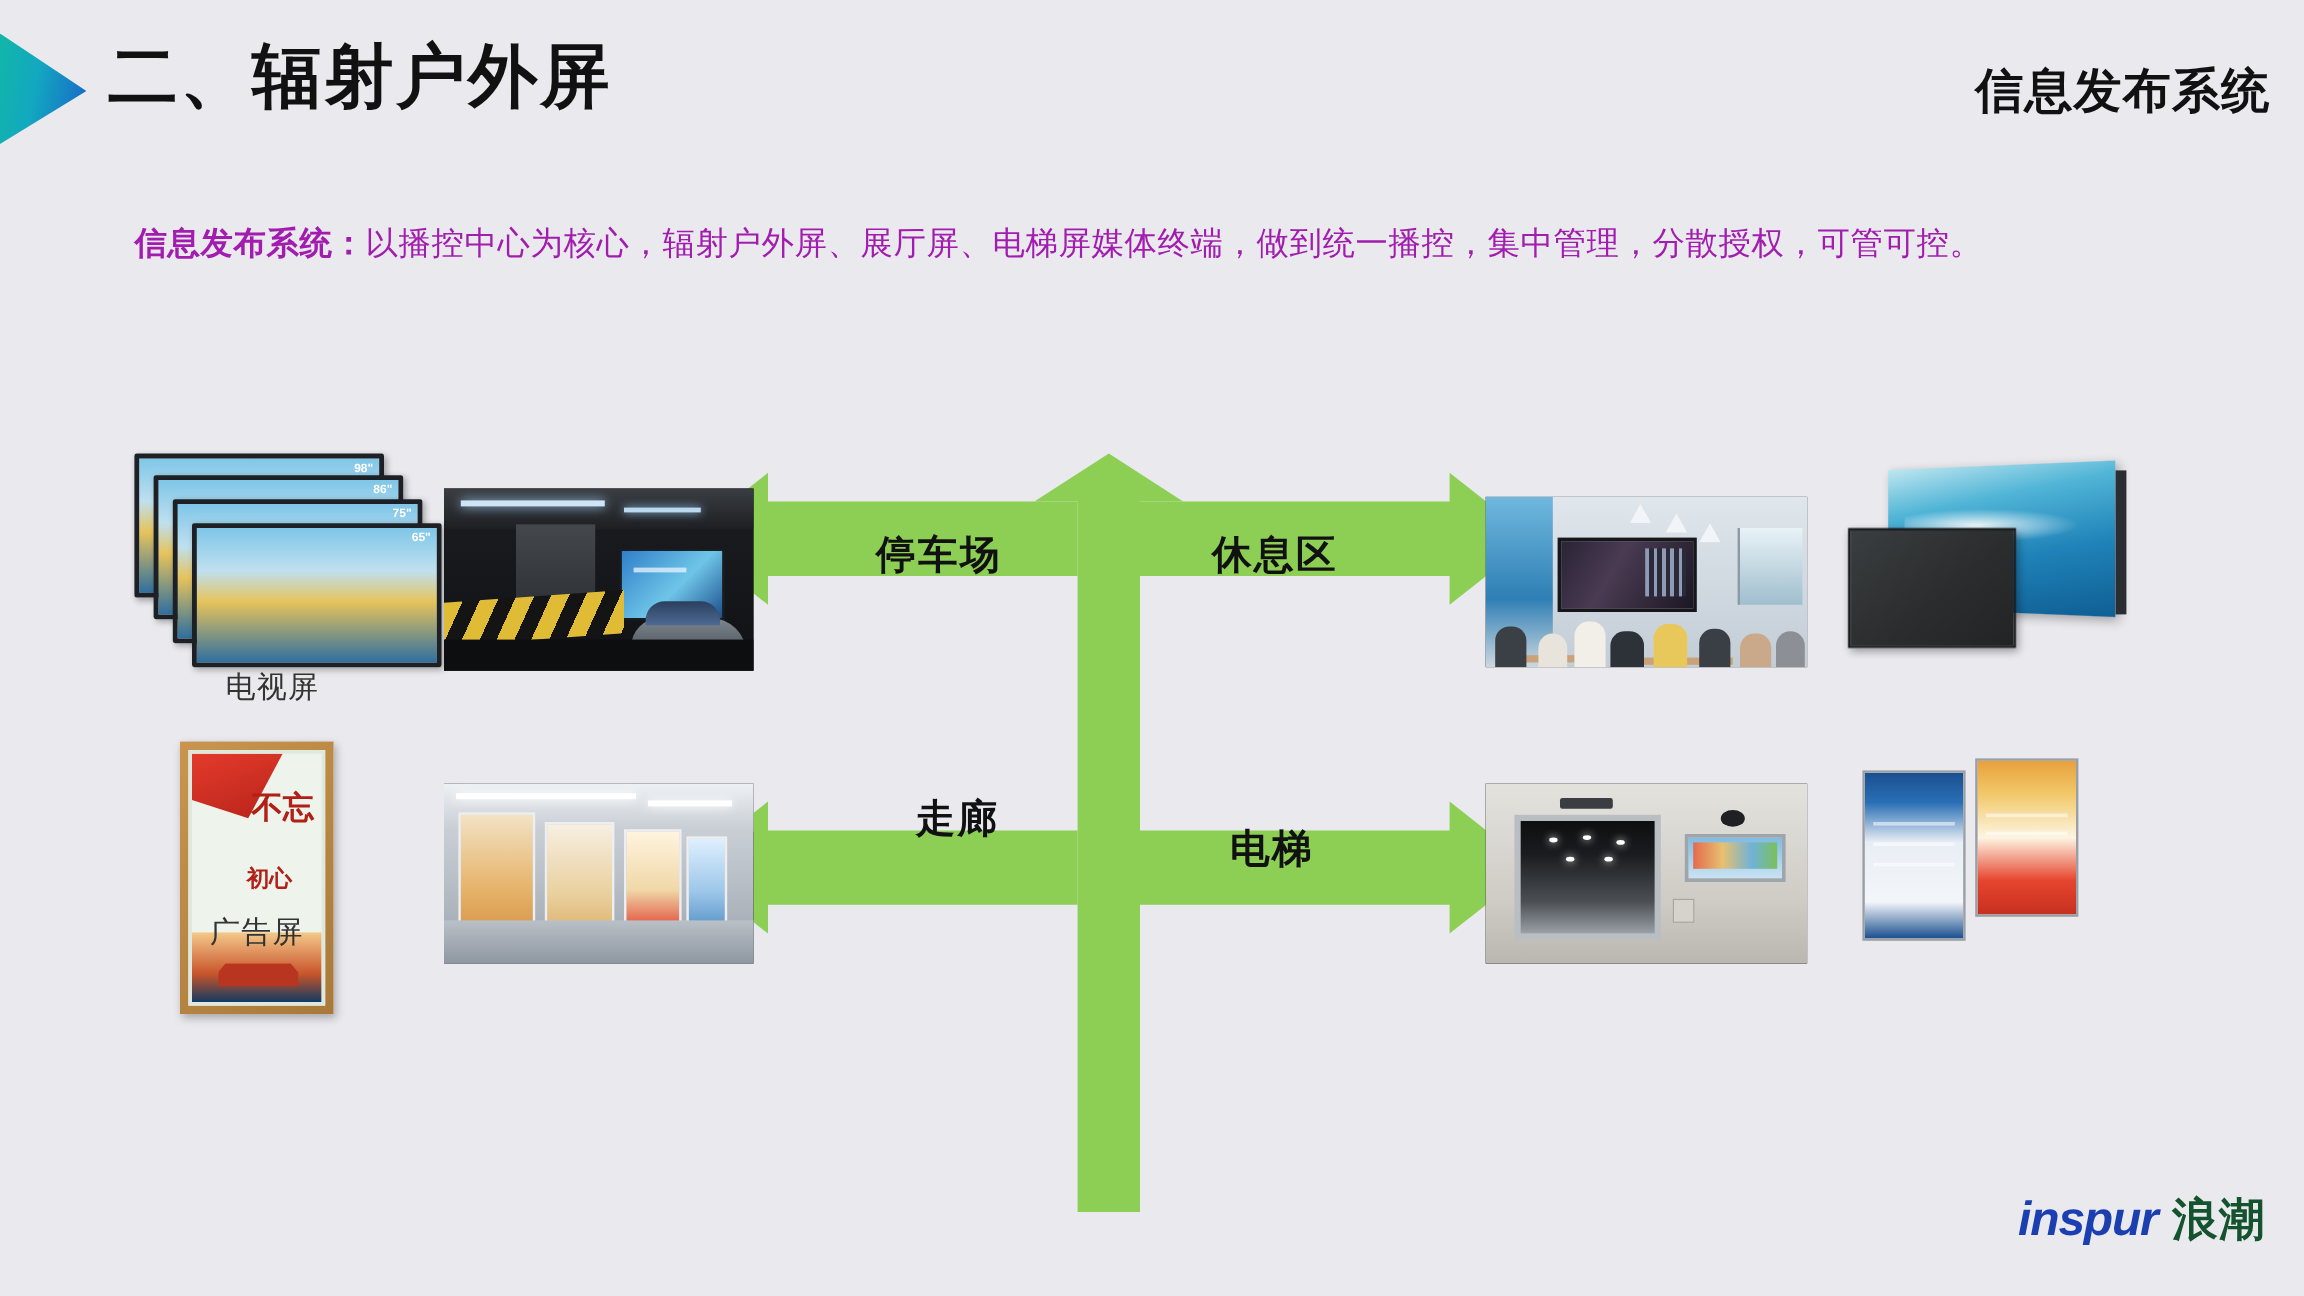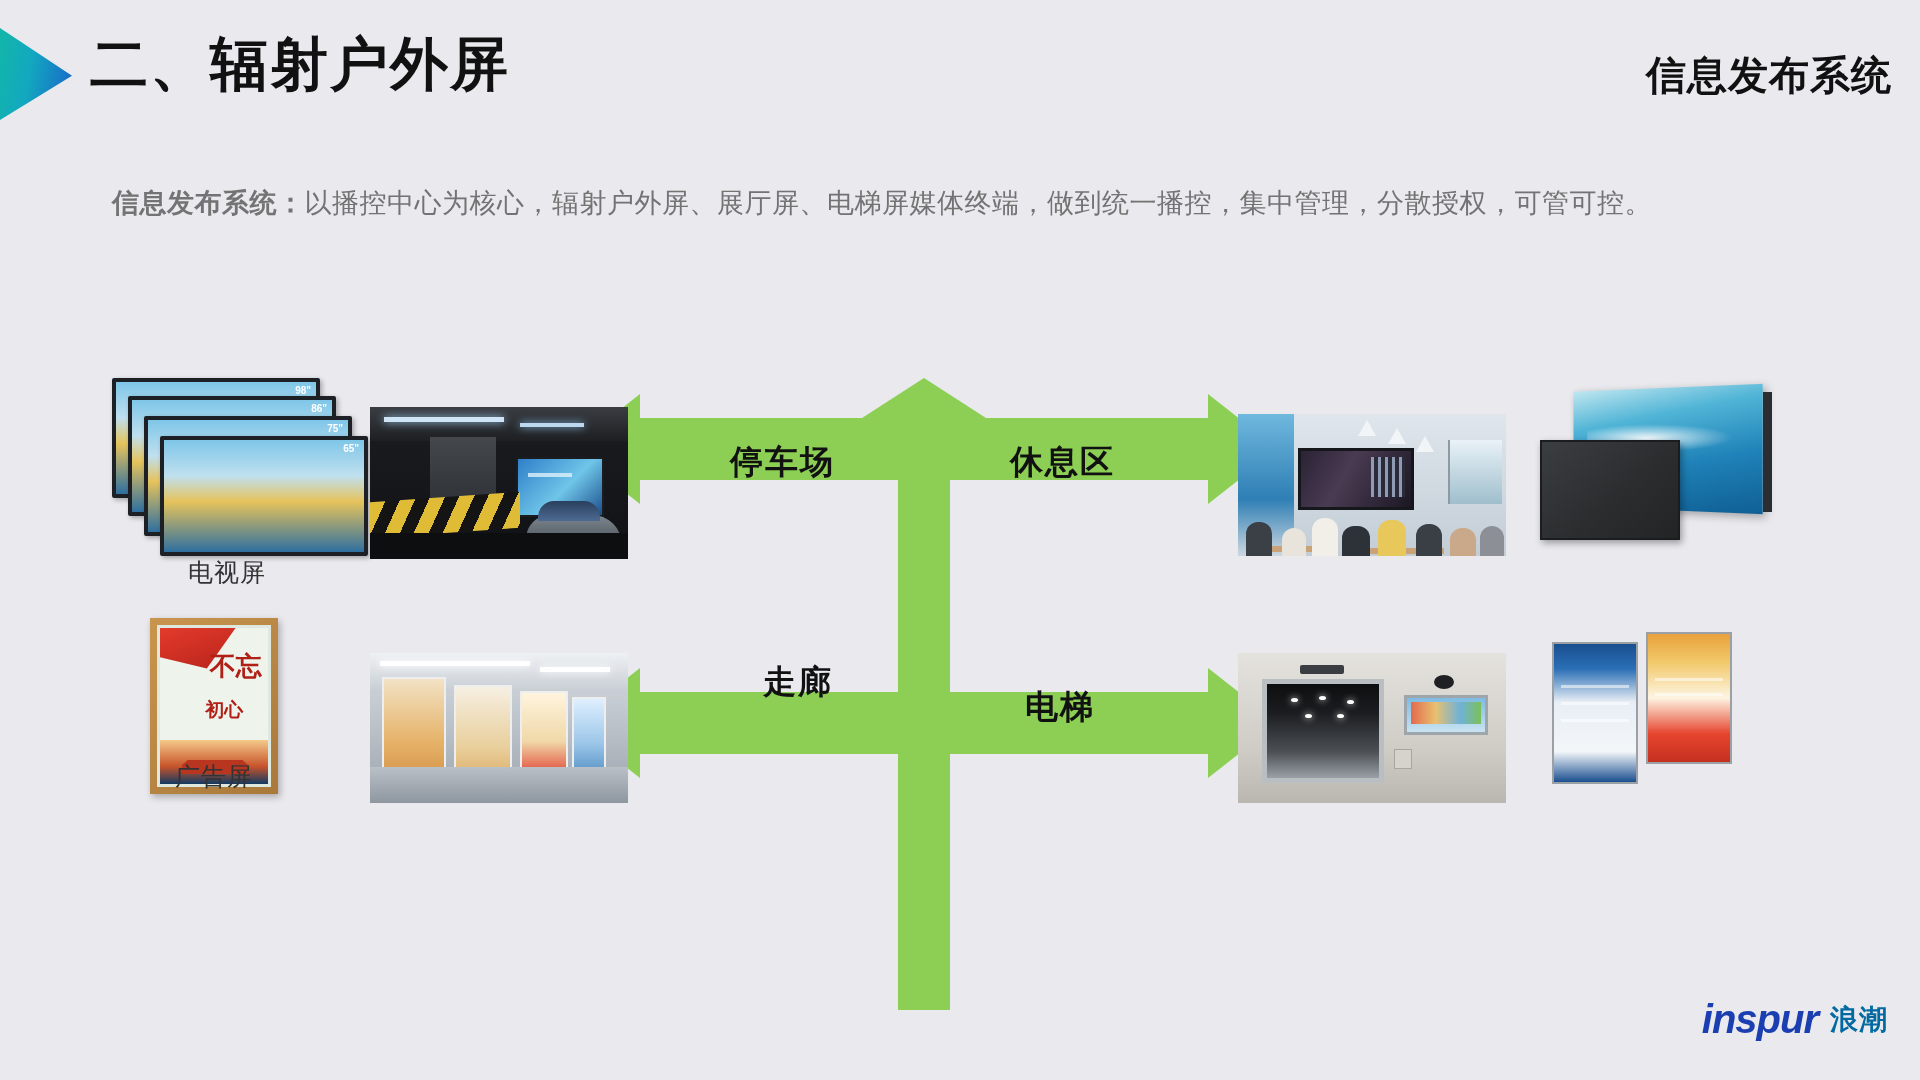--- a/index.html
+++ b/index.html
@@ -24,21 +24,21 @@
   }
   .hdr-right{
     position:absolute;right:28px;top:48px;
     font-size:40px;font-weight:bold;color:#111;letter-spacing:1px;
     white-space:nowrap;
   }
 
   
   .body-text{
     position:absolute;left:112px;top:180px;width:1690px;
-    font-size:27px;color:#737373;line-height:1.75;
+    font-size:27px;color:#a21caf;line-height:1.75;
     letter-spacing:.5px;
   }
   .body-text b{font-weight:bold;}
 
   
   .cross{position:absolute;left:0;top:0;width:1920px;height:1080px;pointer-events:none;}
 
   
   .dir{
     position:absolute;font-size:33px;font-weight:bold;color:#111;
@@ -101,21 +101,21 @@
   .tv{position:absolute;border:4px solid #1d2126;border-radius:2px;
       background:linear-gradient(180deg,#7fc6e8 0%,#bfe0ef 32%,#e6c35c 55%,#2e6fa0 100%);
       box-shadow:2px 2px 5px rgba(0,0,0,.3);}
   .tv span{position:absolute;right:5px;top:3px;font-size:10px;color:#fff;font-weight:bold;}
   .tv1{left:0;top:0;width:200px;height:112px;}
   .tv2{left:16px;top:18px;width:200px;height:112px;}
   .tv3{left:32px;top:38px;width:200px;height:112px;}
   .tv4{left:48px;top:58px;width:200px;height:112px;}
 
   
-  .poster{position:absolute;left:150px;top:618px;width:128px;height:176px;
+  .poster{position:absolute;left:150px;top:618px;width:128px;height:227px;
      background:linear-gradient(135deg,#c9954e,#a9793a);padding:17px;box-sizing:border-box;
      box-shadow:2px 3px 7px rgba(0,0,0,.28);}
   .poster-in{position:absolute;inset:7px;background:#eef3ec;border:3px solid #dfe8de;box-sizing:border-box;overflow:hidden;}
   .poster-red{position:absolute;left:0;top:0;width:70%;height:26%;
      background:linear-gradient(160deg,#e33b2c,#b8231a);
      clip-path:polygon(0 0,100% 0,62% 100%,0 72%);}
   .poster-txt{position:absolute;left:46%;top:16%;font-size:26px;color:#b02016;font-weight:bold;
      font-family:"DejaVu Serif",serif;line-height:1.02;}
   .poster-txt2{position:absolute;left:42%;top:44%;font-size:19px;color:#b02016;font-weight:bold;
      font-family:"DejaVu Serif",serif;}
@@ -173,21 +173,21 @@
   .ad{position:absolute;border:2px solid #9aa0a6;box-sizing:border-box;}
   .ad1{left:0;top:10px;width:86px;height:142px;
      background:linear-gradient(180deg,#1a4f8f 0%,#2a6fb5 18%,#e8eef5 42%,#f3f6f9 78%,#1a4f8f 100%);}
   .ad2{left:94px;top:0;width:86px;height:132px;
      background:linear-gradient(180deg,#e8a13c 0%,#f2c96a 22%,#fdf4e2 50%,#e6452e 78%,#c6301f 100%);}
   .ad-line{position:absolute;left:8%;width:84%;height:3px;background:rgba(255,255,255,.55);}
 
   
   .logo{position:absolute;right:32px;bottom:38px;display:flex;align-items:center;gap:12px;margin-top:44px;}
   .logo-en{font-size:40px;font-weight:bold;color:#1b3fb0;font-style:italic;letter-spacing:-1px;}
-  .logo-cn{font-size:28px;font-weight:bold;color:#0369a1;letter-spacing:1px;}
+  .logo-cn{font-size:38px;font-weight:bold;color:#14532d;letter-spacing:1px;}
 </style>
 </head>
 <body>
 
 <div class="slide">
 
   <div class="hdr-arrow"></div>
   <div class="hdr-title">二、辐射户外屏</div>
   <div class="hdr-right">信息发布系统</div>
 

